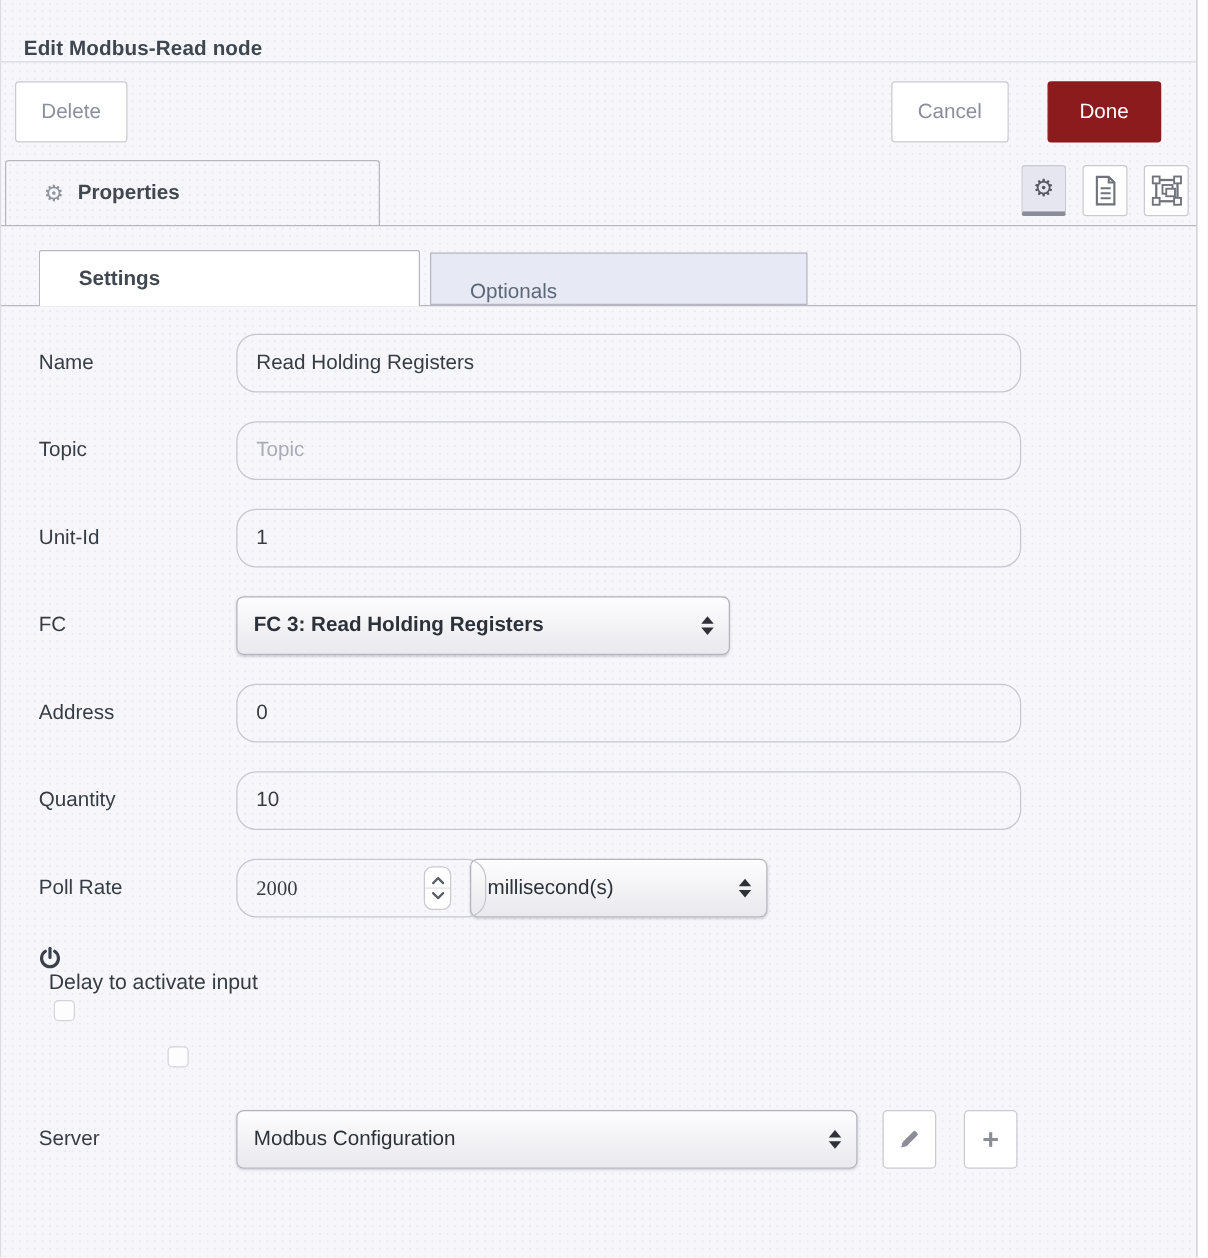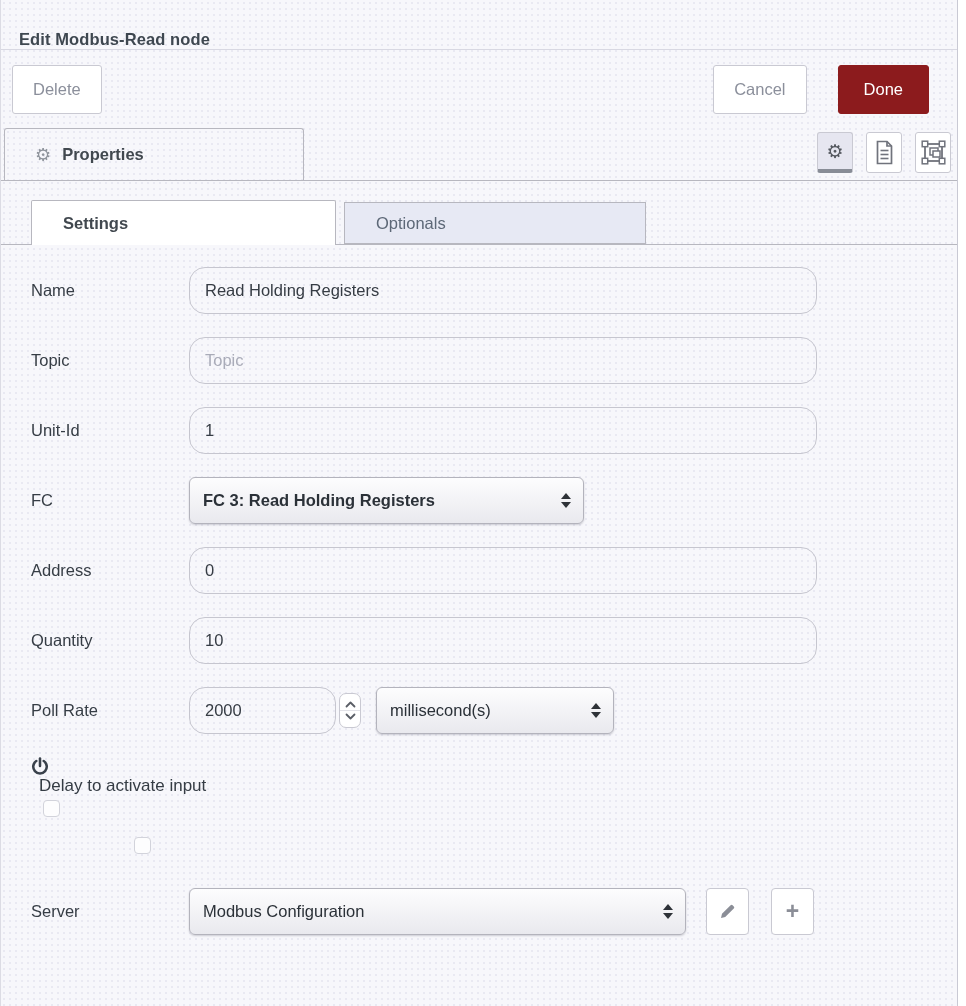--- a/index.html
+++ b/index.html
@@ -65,21 +65,21 @@
     position:absolute;top:0;height:44px;box-sizing:border-box;
     display:flex;align-items:center;padding-left:31px;font-size:16.5px;cursor:pointer;
   }
   .stab.active{
     left:30px;width:305px;background:#ffffff;
     border:1px solid #b7b7bf;border-bottom:none;border-radius:2px 2px 0 0;
     font-weight:bold;color:#41484f;height:45px;
   }
   .stab.inactive{
     left:343px;width:302px;top:2px;height:42px;background:#e7e9f4;
-    border:1px solid #b7b7bf;color:#5d6877;
+    border:1px solid #b7b7bf;color:#5d6877;align-items:flex-end;
   }
   
   .form{padding:22px 0 0 30px;}
   .row{display:flex;align-items:center;margin-bottom:23px;}
   .row .lbl{width:158px;font-size:16.5px;color:#363d45;flex:none;}
   .tinput{
     box-sizing:border-box;width:628px;height:47px;
     border:1px solid #c6c6cf;border-radius:16px;background:transparent;
     font-family:"Liberation Sans","DejaVu Sans",sans-serif;
     font-size:16.5px;color:#363c44;padding:0 15px;outline:none;
@@ -90,21 +90,21 @@
     background:linear-gradient(#fdfdfe,#e9e9ee);
     box-shadow:0 1px 2px rgba(80,80,100,0.25);
     display:flex;align-items:center;justify-content:space-between;
     padding:0 12px 0 13px;font-size:16.5px;color:#2b3138;cursor:pointer;
   }
   .arrows{display:flex;flex-direction:column;gap:3px;align-items:center;}
   .tri-up{width:0;height:0;border-left:5px solid transparent;border-right:5px solid transparent;border-bottom:6px solid #2e3238;}
   .tri-dn{width:0;height:0;border-left:5px solid transparent;border-right:5px solid transparent;border-top:6px solid #2e3238;}
   
   .numwrap{position:relative;width:178px;flex:none;}
-  .numwrap .tinput{width:147px;padding-right:40px;}
+  .numwrap .tinput{width:200px;padding-right:40px;font-family:Liberation Serif, serif;}
   .stepper{
     position:absolute;right:6px;top:6px;width:22px;height:35px;box-sizing:border-box;
     background:#ffffff;border:1px solid #c9c9d2;border-radius:7px;
     display:flex;flex-direction:column;align-items:center;justify-content:center;gap:2px;
     cursor:pointer;
   }
   .stepper .sep{width:20px;height:1px;background:#e2e2e8;}
   .chev{display:block;}
   
   .cbox{

